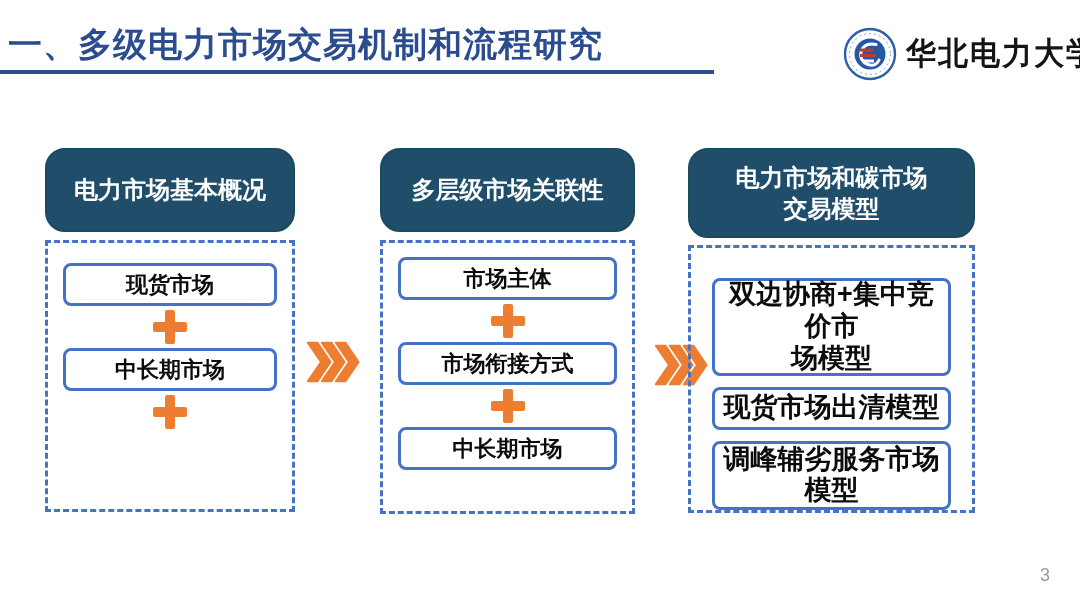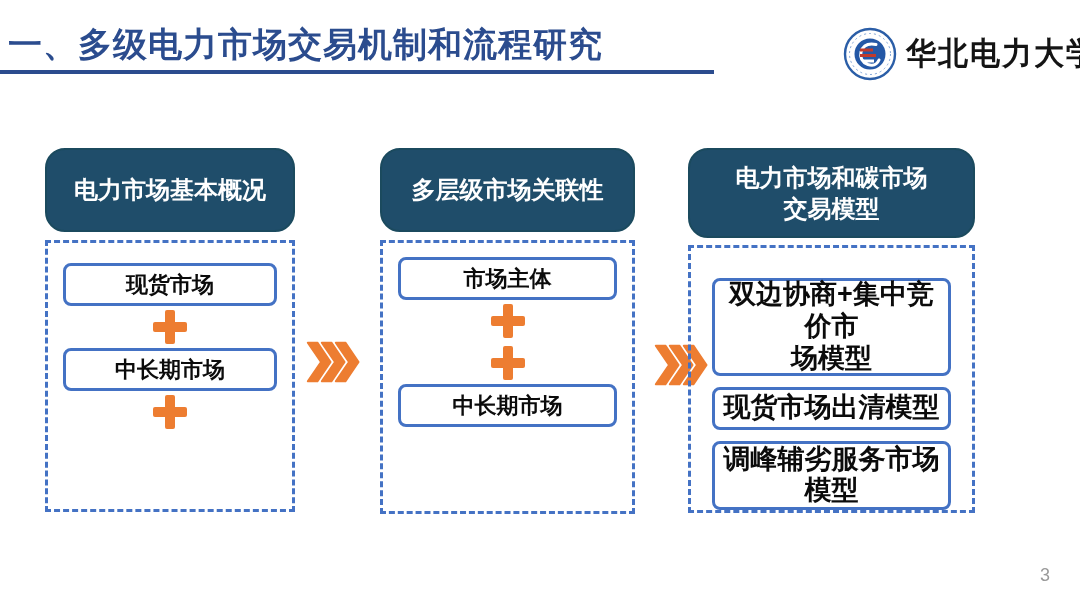--- a/index.html
+++ b/index.html
@@ -153,20 +153,21 @@
       <polygon points="19,4 31,4 47,25 31,46 19,46 35,25"></polygon>
       <polygon points="36,4 48,4 64,25 48,46 36,46 52,25"></polygon>
     </svg>
   </div>
 
   <section class="column col2">
     <div class="col-header">多层级市场关联性</div>
     <div class="dashed-box">
       <div class="item-box">市场主体</div>
       <div class="plus"></div>
+      <div class="item-box">市场衔接方式</div>
       <div class="plus"></div>
       <div class="item-box">中长期市场</div>
     </div>
   </section>
 
   <div class="chevrons chevrons-2">
     <svg viewBox="0 0 68 50" preserveAspectRatio="none">
       <polygon points="2,4 14,4 30,25 14,46 2,46 18,25"></polygon>
       <polygon points="19,4 31,4 47,25 31,46 19,46 35,25"></polygon>
       <polygon points="36,4 48,4 64,25 48,46 36,46 52,25"></polygon>

